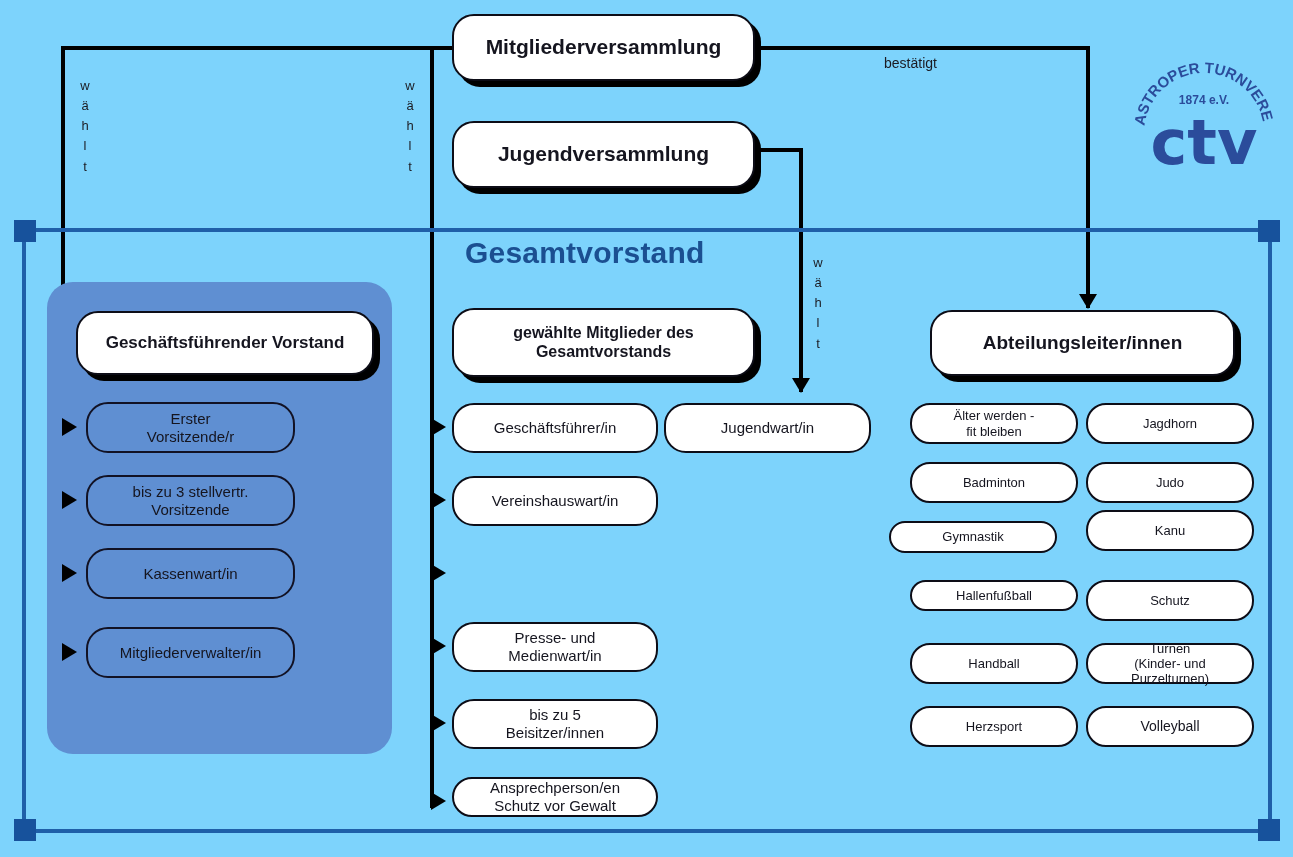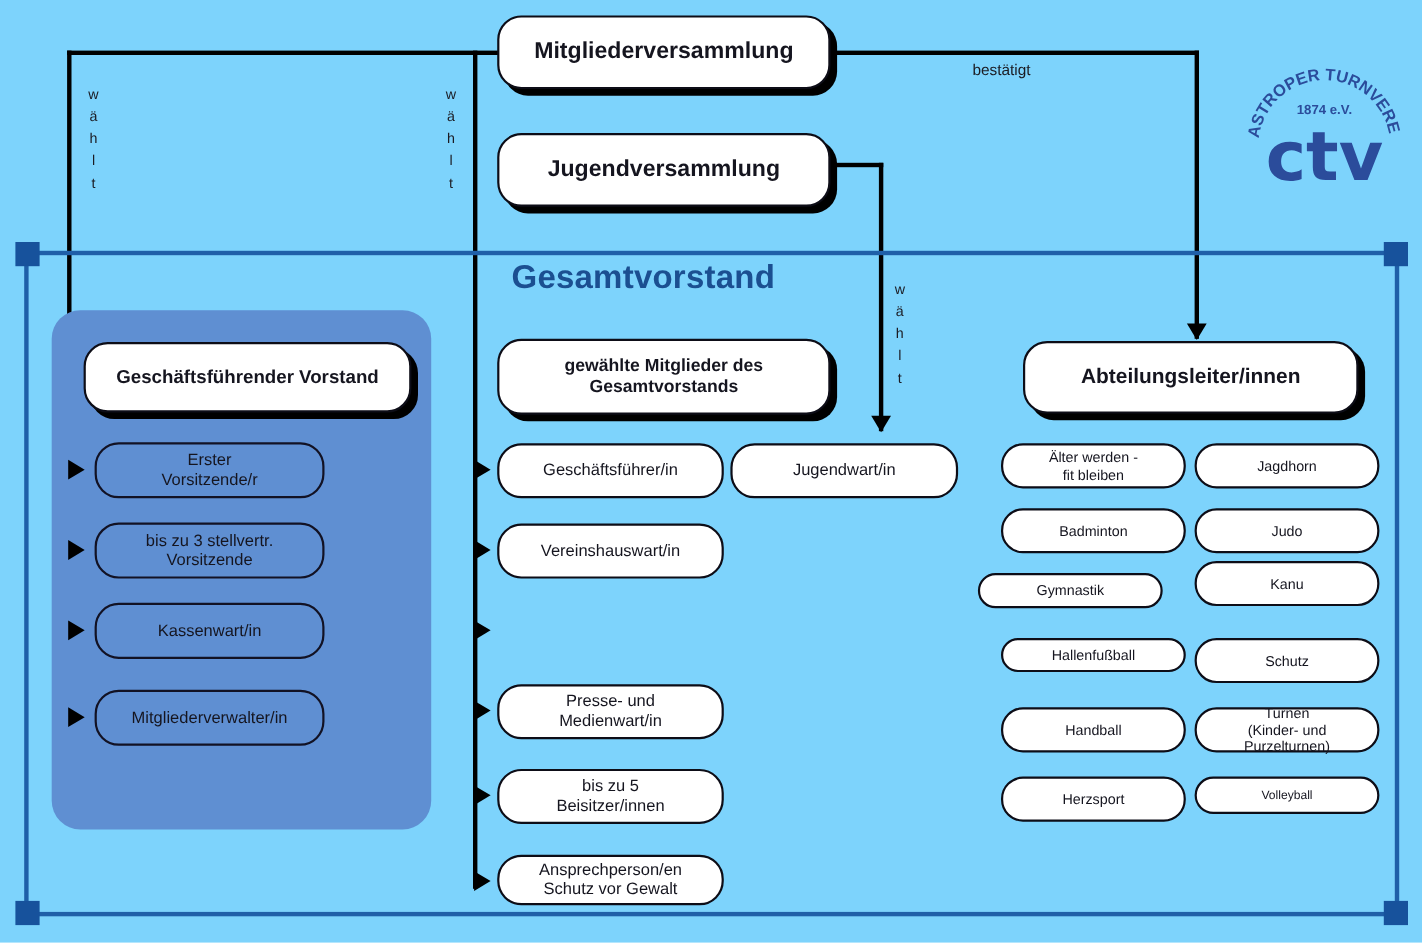--- a/index.html
+++ b/index.html
@@ -153,21 +153,21 @@
 Medienwart/in</span>
   </div>
 
   <div class="arrow-r" style="left:431px;top:714px;"></div>
   <div class="node" style="left:452px;top:699px;width:206px;height:50px;font-size:15px;white-space:pre-line;">
     <span>bis zu 5
 Beisitzer/innen</span>
   </div>
 
   <div class="arrow-r" style="left:431px;top:792px;"></div>
-  <div class="node" style="left:452px;top:777px;width:206px;height:46px;font-size:15px;white-space:pre-line;">
+  <div class="node" style="left:452px;top:777px;width:206px;height:40px;font-size:15px;white-space:pre-line;">
     <span>Ansprechperson/en
 Schutz vor Gewalt</span>
   </div>
 
   <div class="node" style="left:664px;top:403px;width:207px;height:50px;font-size:15px;">
     <span>Jugendwart/in</span>
   </div>
 
   <div class="node shadow bold" style="left:930px;top:310px;width:305px;height:66px;font-size:19px;">
     <span>Abteilungsleiter/innen</span>
@@ -202,21 +202,21 @@
   <div class="node" style="left:1086px;top:510px;width:168px;height:41px;font-size:13px;border-radius:20px;white-space:pre-line;">
     <span>Kanu</span>
   </div>
   <div class="node" style="left:1086px;top:580px;width:168px;height:41px;font-size:13px;border-radius:20px;white-space:pre-line;">
     <span>Schutz</span>
   </div>
   <div class="node" style="left:1086px;top:643px;width:168px;height:41px;font-size:13px;border-radius:20px;white-space:pre-line;">
     <span>Turnen
 (Kinder- und Purzelturnen)</span>
   </div>
-  <div class="node" style="left:1086px;top:706px;width:168px;height:34px;font-size:11px;border-radius:20px;white-space:pre-line;">
+  <div class="node" style="left:1086px;top:706px;width:168px;height:41px;font-size:14px;border-radius:20px;white-space:pre-line;">
     <span>Volleyball</span>
   </div>
 
   <div id="logo">
     <svg width="142" height="140" viewBox="0 0 142 140" xmlns="http://www.w3.org/2000/svg">
       <defs>
         <path id="arcpath" d="M 12,78 A 60,60 0 0 1 130,78"></path>
       </defs>
       <text font-family="Liberation Sans, sans-serif" font-size="15" font-weight="bold" fill="#2b4c9b">
         <textPath href="#arcpath" startOffset="50%" text-anchor="middle" id="logo-arc">CASTROPER TURNVEREIN</textPath>

